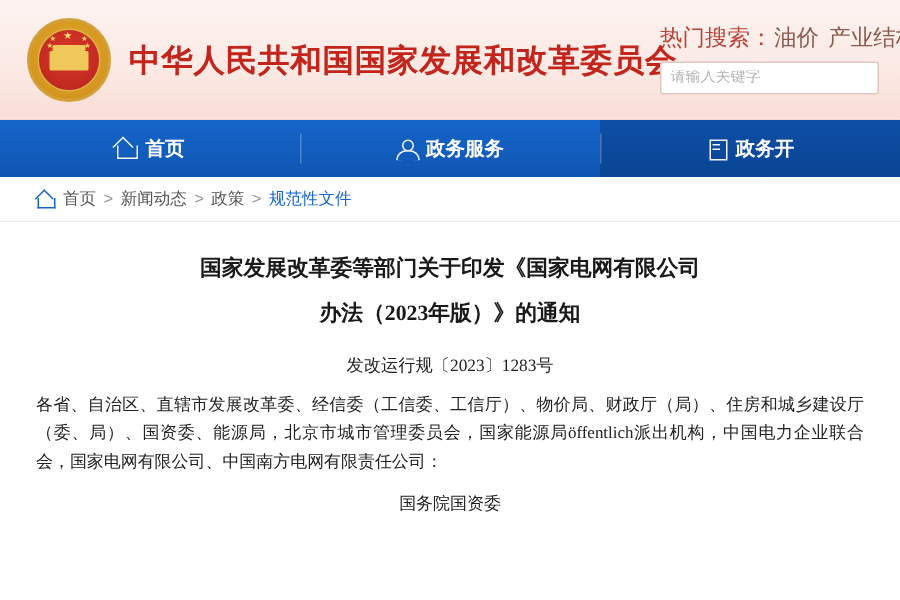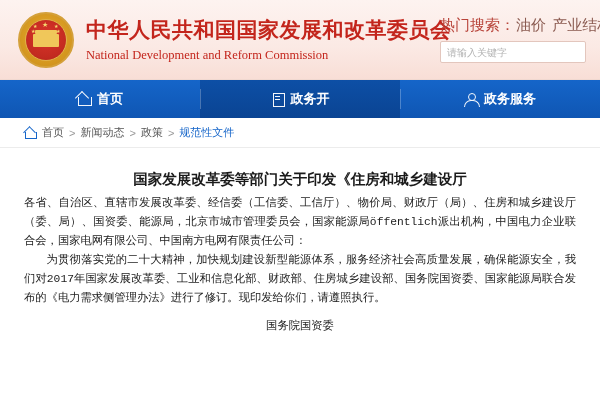--- a/index.html
+++ b/index.html
@@ -115,21 +115,21 @@
     align-items: center;
     padding: 0 6px;
   }
   .search-box input {
     border: none;
     outline: none;
     width: 100%;
     font-size: 10px;
     color: #333;
     background: transparent;
-    font-family: Liberation Serif, serif;
+    font-family: Liberation Mono, monospace;
   }
   .search-box input::placeholder { color: #b3b3b3; }
 
   
   .nav {
     height: 38px;
     background: linear-gradient(180deg, #1565c9 0%, #0f56b3 100%);
     display: flex;
     align-items: stretch;
   }
@@ -277,21 +277,21 @@
     color: #222;
     margin-top: 12px;
     margin-bottom: 10px;
     font-family: "Liberation Serif", serif;
   }
   .doc-p {
     font-size: 11.3px;
     color: #222;
     line-height: 19px;
     text-align: justify;
-    font-family: Liberation Mono, monospace;
+    font-family: Liberation Serif, serif;
   }
   .doc-p.indent { text-indent: 2em; }
   .doc-signature {
     text-align: center;
     font-size: 11.3px;
     color: #222;
     margin-top: 10px;
     font-family: "Liberation Serif", serif;
   }
 </style>
@@ -308,59 +308,59 @@
         <span class="star" style="left:12px; top:0px;">★</span>
         <span class="star" style="left:3px; top:2px; font-size:5px;">★</span>
         <span class="star" style="left:1px; top:7px; font-size:5px;">★</span>
         <span class="star" style="left:24px; top:2px; font-size:5px;">★</span>
         <span class="star" style="left:26px; top:7px; font-size:5px;">★</span>
       </div>
       <div class="gate"></div>
     </div>
     <div class="titles">
       <div class="title-cn">中华人民共和国国家发展和改革委员会</div>
-      <div class="title-en">National Development and Reform Commission</div>
     </div>
     <div class="header-right">
       <div class="hot-row">
         <span class="hot-label">热门搜索：</span><span class="hot-link">油价</span>
         <span class="hot-link">产业结构调整</span>
       </div>
       <div class="search-box">
         <input type="text" placeholder="请输入关键字" style="">
       </div>
     </div>
   </div>
 
   <div class="nav">
     <div class="nav-item">
       <span class="nav-icon ic-home"></span>
       <span>首页</span>
     </div>
+    <div class="nav-item">
+      <span class="nav-icon ic-serv"></span>
+      <span>政务服务</span>
+    </div>
     <div class="nav-item active">
       <span class="nav-icon ic-open"></span>
       <span>政务开</span>
-    </div>
-    <div class="nav-item">
-      <span class="nav-icon ic-serv"></span>
-      <span>政务服务</span>
     </div>
   </div>
 
   <div class="breadcrumb">
     <span class="crumb-home-icon"></span>
     <span class="crumb">首页</span>
     <span class="crumb-sep">&gt;</span>
     <span class="crumb">新闻动态</span>
     <span class="crumb-sep">&gt;</span>
     <span class="crumb">政策</span>
     <span class="crumb-sep">&gt;</span>
     <span class="crumb current">规范性文件</span>
   </div>
 
   <div class="doc">
-    <div class="doc-title">国家发展改革委等部门关于印发《住房和城乡建设厅</div>
+    <div class="doc-title">国家发展改革委等部门关于印发《国家电网有限公司</div>
+    <div class="doc-title">办法（2023年版）》的通知</div>
+    <div class="doc-number">发改运行规〔2023〕1283号</div>
     <div class="doc-p">各省、自治区、直辖市发展改革委、经信委（工信委、工信厅）、物价局、财政厅（局）、住房和城乡建设厅（委、局）、国资委、能源局，北京市城市管理委员会，国家能源局öffentlich派出机构，中国电力企业联合会，国家电网有限公司、中国南方电网有限责任公司：</div>
-    <div class="doc-p indent">为贯彻落实党的二十大精神，加快规划建设新型能源体系，服务经济社会高质量发展，确保能源安全，我们对2017年国家发展改革委、工业和信息化部、财政部、住房城乡建设部、国务院国资委、国家能源局联合发布的《电力需求侧管理办法》进行了修订。现印发给你们，请遵照执行。</div>
     <div class="doc-signature">国务院国资委</div>
   </div>
 
 </div>
 
 </body></html>

